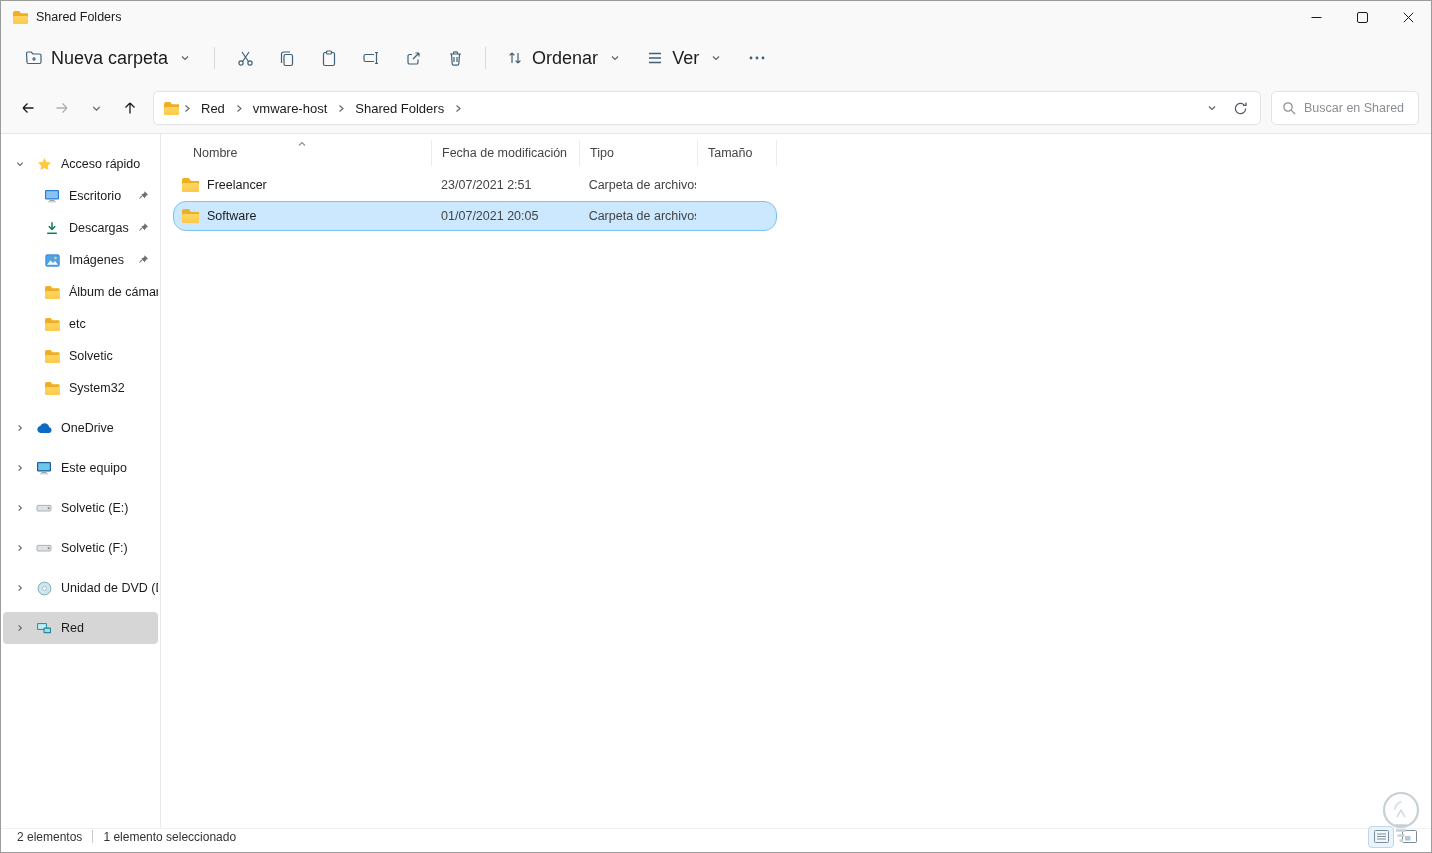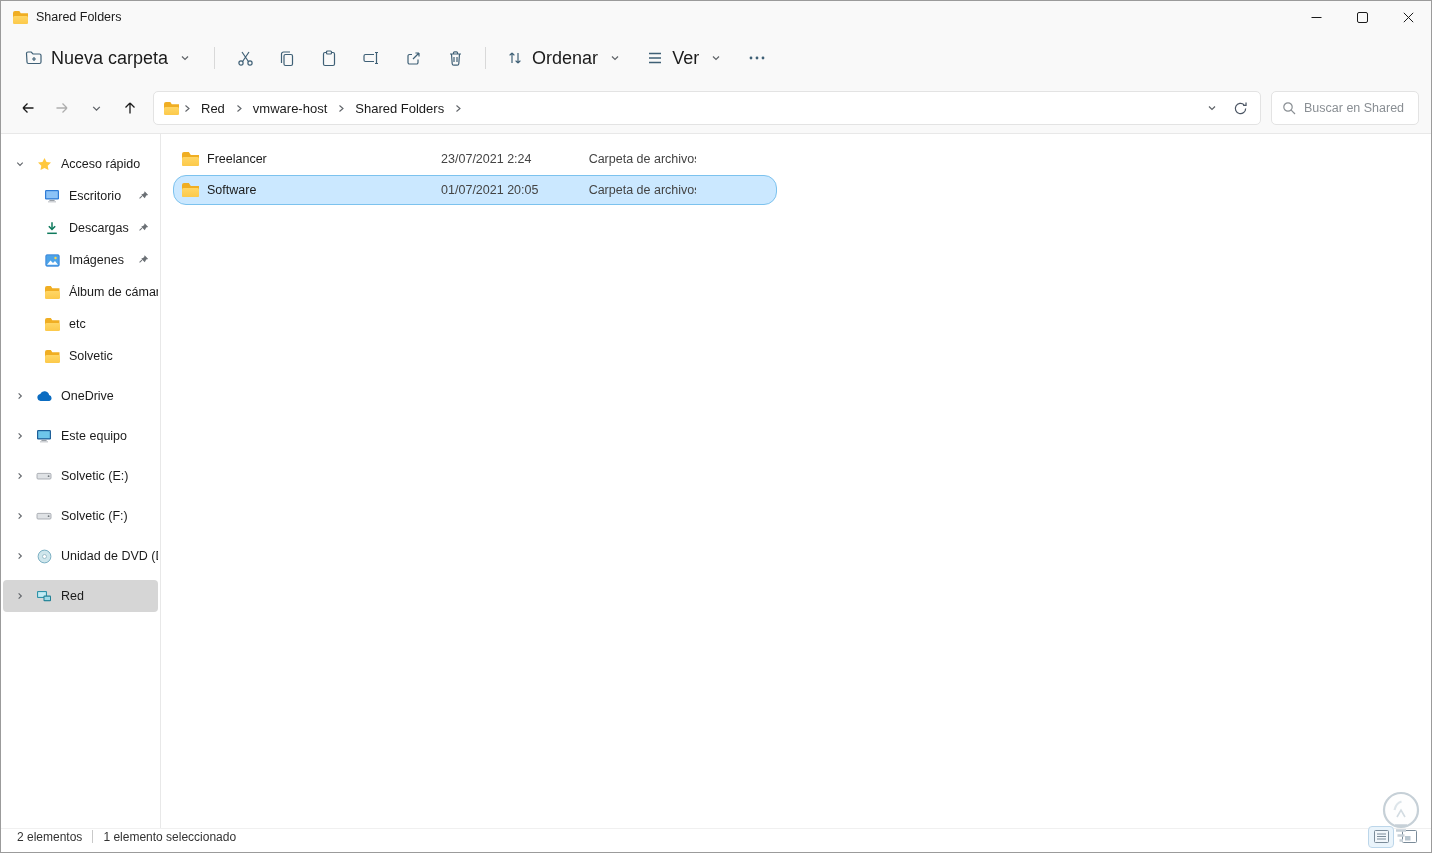--- a/index.html
+++ b/index.html
@@ -354,20 +354,26 @@
         <span class="t-label">etc</span>
       </div>
 
       <div class="tree-item child">
         <span class="t-icon">
             <span class="folder-glyph small"></span>
           </span>
         <span class="t-label">Solvetic</span>
       </div>
 
+      <div class="tree-item child">
+        <span class="t-icon">
+            <span class="folder-glyph small"></span>
+          </span>
+        <span class="t-label">System32</span>
+      </div>
 
       <div class="tree-item root">
         <span class="chev">
           <svg width="10" height="10" viewBox="0 0 11 11" fill="none" stroke="#5f6368" stroke-width="1.2">
               <path d="M4 2.5 L7 5.5 L4 8.5"></path>
             </svg>
         </span>
         <span class="t-icon">
           <svg width="17" height="11" viewBox="0 0 17 11">
               <path d="M4.6 10 a3.6 3.6 0 0 1 -0.4 -7.1 A4.7 4.7 0 0 1 13.1 4.1 a3.1 3.1 0 0 1 0.3 6 Z" fill="#0b6cc1"></path>
@@ -451,28 +457,47 @@
               <rect x="7.5" y="5.6" width="7.5" height="5.6" rx="1" fill="#1f7f93"></rect>
               <rect x="8.5" y="6.7" width="5.5" height="3.4" fill="#9fdbe8"></rect>
             </svg>
         </span>
         <span class="t-label">Red</span>
       </div>
 
     </nav>
 
     <section class="main">
+      <div class="list-header">
+        <div class="hcol c-name">
+          <span class="sort-caret">
+            <svg width="10" height="6" viewBox="0 0 10 6" fill="none" stroke="#8a8f94" stroke-width="1.1">
+                <path d="M2 4.5 L5 1.5 L8 4.5"></path>
+              </svg>
+          </span>
+          <span>Nombre</span>
+        </div>
+        <div class="hcol c-mod">
+          <span>Fecha de modificación</span>
+        </div>
+        <div class="hcol c-type">
+          <span>Tipo</span>
+        </div>
+        <div class="hcol c-size">
+          <span>Tamaño</span>
+        </div>
+      </div>
 
       <div class="rows">
         <div class="frow">
           <div class="cell c-name">
             <span class="folder-glyph"></span>
             <span>Freelancer</span>
           </div>
-          <div class="cell c-mod">23/07/2021 2:24</div>
+          <div class="cell c-mod">23/07/2021 2:51</div>
           <div class="cell c-type">Carpeta de archivos</div>
           <div class="cell c-size"></div>
         </div>
 
         <div class="frow selected">
           <div class="cell c-name">
             <span class="folder-glyph"></span>
             <span>Software</span>
           </div>
           <div class="cell c-mod">01/07/2021 20:05</div>

